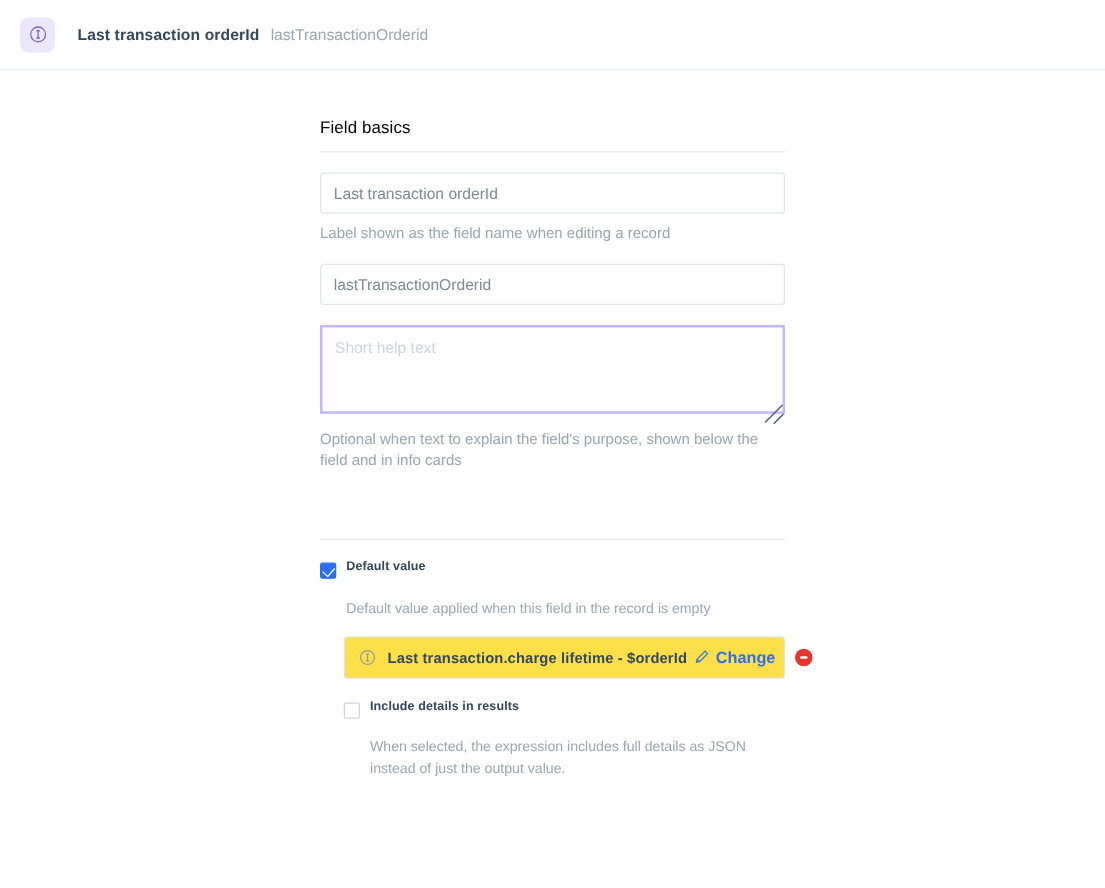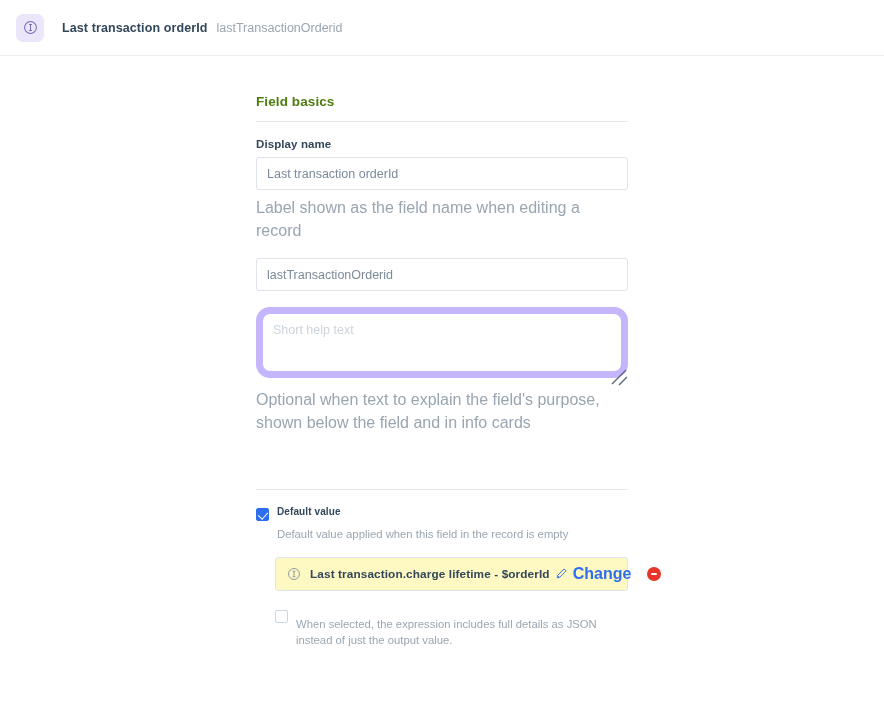--- a/index.html
+++ b/index.html
@@ -51,22 +51,22 @@
     padding-top: 38px;
     display: flex;
     justify-content: center;
   }
   .form {
     width: 372px;
   }
 
   .section-title {
     font-size: 13.5px;
-    font-weight: bold;
-    color: #4d7c0f;
+    font-weight: normal;
+    color: #000000;
     margin: 0 0 12px 0;
     letter-spacing: 0.1px;
   }
   .divider {
     height: 1px;
     background: #e5e9ee;
     margin-bottom: 16px;
   }
 
   .field { margin-bottom: 16px; }
@@ -84,32 +84,32 @@
     border-radius: 3px;
     background: #fff;
     font-family: "Liberation Sans", sans-serif;
     font-size: 12.5px;
     color: #7c8a9a;
     padding: 0 10px;
     outline: none;
   }
   .input::placeholder { color: #b8c2cc; }
   .helper {
-    font-size: 16px;
+    font-size: 12px;
     color: #99a5b1;
     line-height: 1.42;
     margin-top: 7px;
   }
 
   .textarea-wrap { position: relative; }
   .textarea {
     width: 100%;
     height: 71px;
-    border: 7px solid #c4b5fd;
-    border-radius: 14px;
+    border: 2px solid #c4b5fd;
+    border-radius: 0;
     background: #fff;
     font-family: "Liberation Sans", sans-serif;
     font-size: 12.5px;
     color: #7c8a9a;
     padding: 9px 10px;
     outline: none;
     resize: none;
   }
   .textarea::placeholder { color: #cdd4dc; }
   .resize-handle {
@@ -161,49 +161,49 @@
     font-size: 10px;
     font-weight: bold;
     color: #33475b;
     line-height: 1.25;
     letter-spacing: 0.1px;
   }
   .opt-desc {
     font-size: 11.3px;
     color: #9aa6b2;
     line-height: 1.45;
-    margin-top: 8px;
+    margin-top: 18px;
   }
 
   
   .dv-card-wrap { padding-left: 19px; margin: 11px 0 17px 0; }
   .dv-card {
     border: 1px solid #dfe3eb;
     border-radius: 3px;
     height: 34px;
     display: flex;
     align-items: center;
     padding: 0 11px;
-    background: #fef9c3;
+    background: #fde047;
   }
   .dv-icon { flex: 0 0 auto; display: flex; align-items: center; }
   .dv-label {
     font-size: 11.8px;
     font-weight: bold;
     color: #33475b;
     margin-left: 9px;
     flex: 1 1 auto;
     white-space: nowrap;
     letter-spacing: 0.1px;
   }
   .dv-change {
     display: flex;
     align-items: center;
     color: #2d6ef0;
-    font-size: 16px;
+    font-size: 13px;
     font-weight: bold;
     cursor: pointer;
     margin-right: 16px;
     flex: 0 0 auto;
   }
   .dv-change span { margin-left: 5px; }
   .dv-remove {
     width: 14px;
     height: 14px;
     border-radius: 50%;
@@ -238,21 +238,20 @@
   </div>
 </div>
 
 <div class="page">
   <div class="form">
 
     <div class="section-title">Field basics</div>
     <div class="divider"></div>
 
     <div class="field">
-      <div class="field-label">Display name</div>
       <input class="input" type="text" value="Last transaction orderId" style="">
       <div class="helper">Label shown as the field name when editing a record</div>
     </div>
 
     <div class="field">
       <input class="input" type="text" value="lastTransactionOrderid" style="">
     </div>
 
     <div class="field">
       <div class="textarea-wrap">
@@ -297,18 +296,19 @@
           </span>
           <span>Change</span>
         </div>
         <div class="dv-remove"></div>
       </div>
     </div>
 
     <div class="opt-row indent">
       <div class="cb"></div>
       <div class="opt-text">
+        <div class="opt-title">Include details in results</div>
         <div class="opt-desc">When selected, the expression includes full details as JSON instead of just the output value.</div>
       </div>
     </div>
 
   </div>
 </div>
 
 </body></html>

